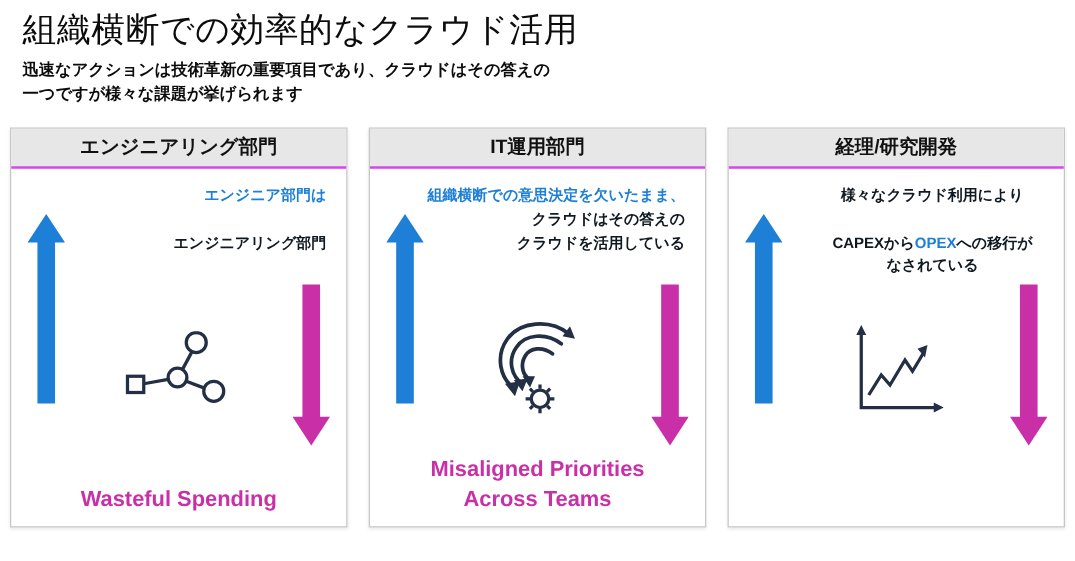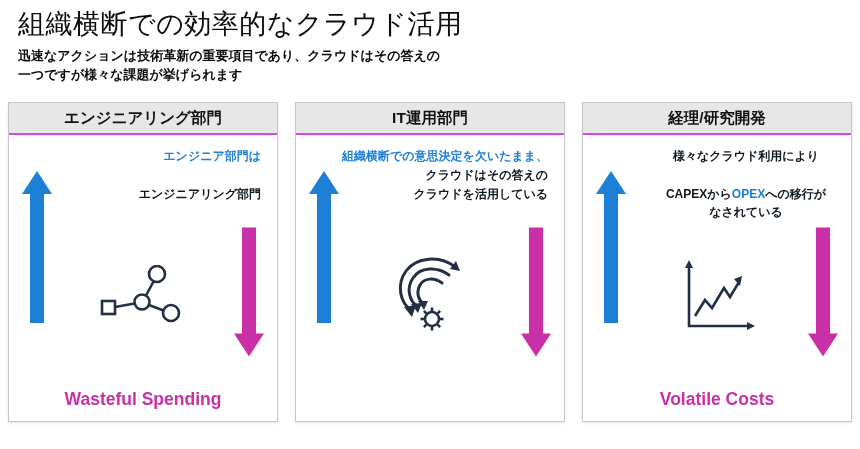--- a/index.html
+++ b/index.html
@@ -116,20 +116,21 @@
             <line x1="57.7" y1="71.7" x2="60.1" y2="74.1"></line>
             <line x1="52" y1="74" x2="52" y2="77.5"></line>
             <line x1="46.3" y1="71.7" x2="43.9" y2="74.1"></line>
             <line x1="44" y1="66" x2="40.5" y2="66"></line>
             <line x1="46.3" y1="60.3" x2="43.9" y2="57.9"></line>
             <line x1="52" y1="58" x2="52" y2="54.5"></line>
             <line x1="57.7" y1="60.3" x2="60.1" y2="57.9"></line>
           </g>
         </svg>
       </div>
+      <div class="card-footer">Misaligned Priorities Across Teams</div>
     </div>
 
     <div class="card">
       <div class="card-header">経理/研究開発</div>
       <div class="card-body left">
         <span class="c-dark">様々なクラウド利用により</span><br>
         <br>
         <span class="c-dark">CAPEXから</span><span class="c-blue">OPEX</span><span class="c-dark">への移行が</span><br>
         <span class="c-dark">なされている</span>
       </div>
@@ -149,17 +150,16 @@
             <path d="M10,4 L10,66 L72,66"></path>
             <path d="M16,56 L26,40 L33,48 L45,28 L51,37 L60,22"></path>
           </g>
           <g fill="var(--icon)">
             <polygon points="10,0 6,8 14,8"></polygon>
             <polygon points="76,66 68,62 68,70"></polygon>
             <polygon points="63,16 55,19 61,26"></polygon>
           </g>
         </svg>
       </div>
-      <div class="card-footer">Volatile Costs</div>
     </div>
 
   </div>
 </div>
 
 </body></html>

